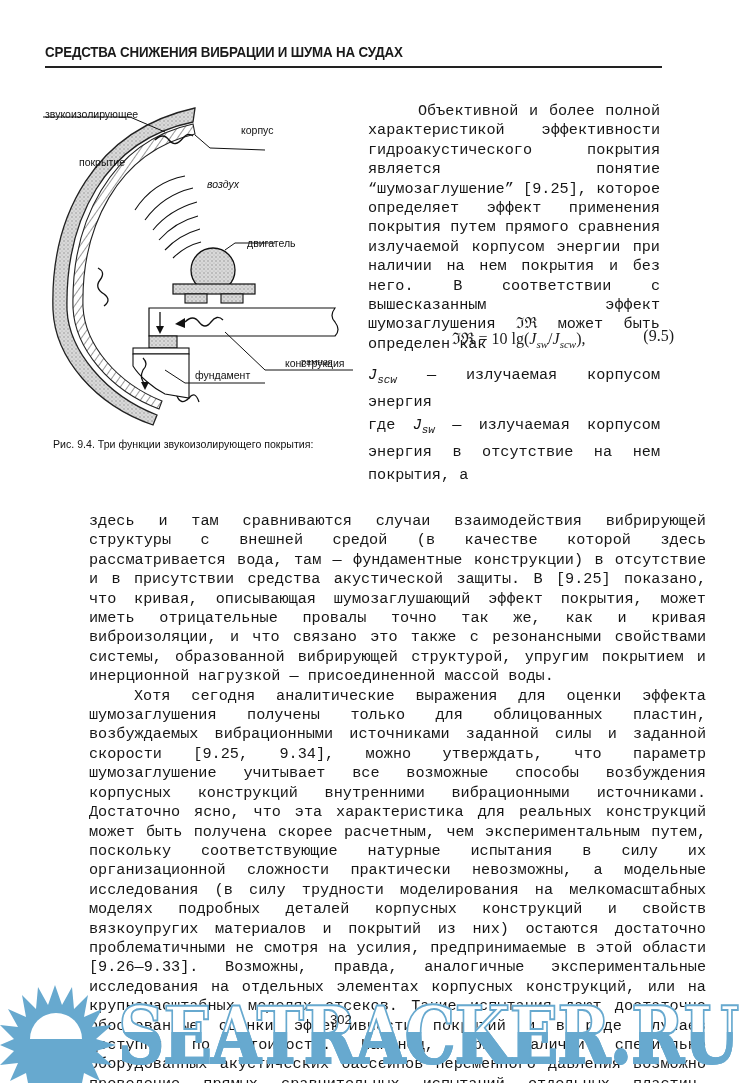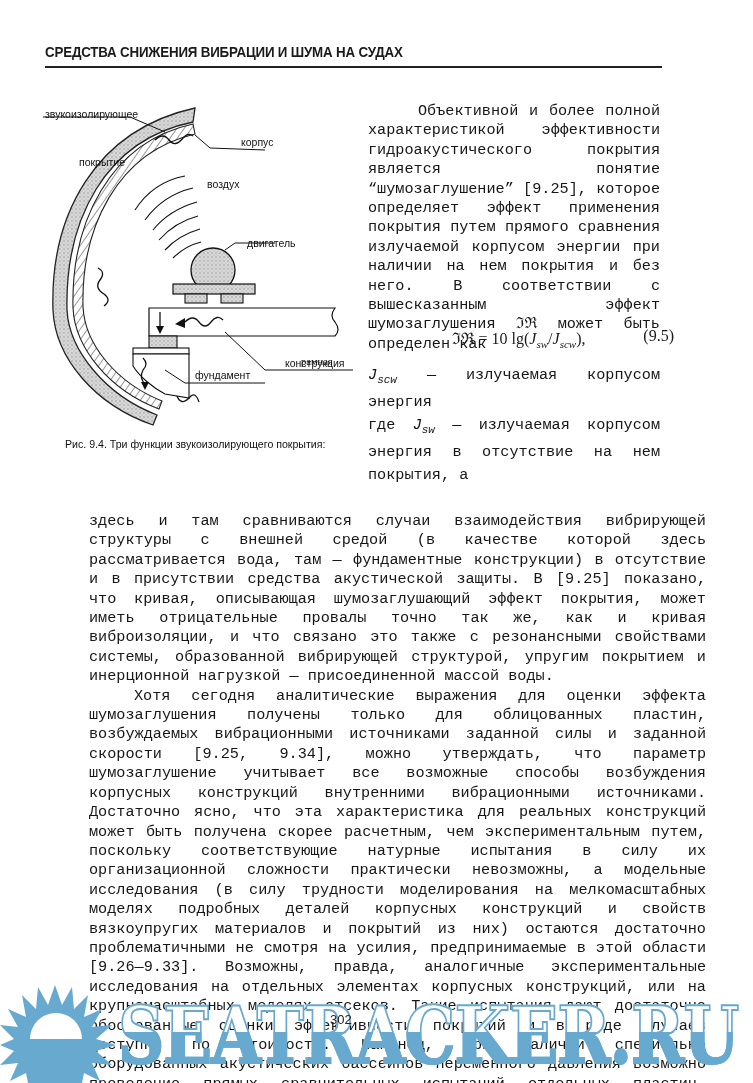--- a/index.html
+++ b/index.html
@@ -12,21 +12,21 @@
   .head-rule { position: absolute; left: 45px; top: 66px; width: 617px; height: 2px; background: #222; }
 
   .figure { position: absolute; left: 35px; top: 100px; width: 330px; height: 330px; }
   .fig-label {
     position: absolute; font-family: "Liberation Sans", sans-serif; font-size: 10.5px; color: #111;
     white-space: nowrap;
     text-align: right;
   }
   .caption {
     position: absolute; left: 53px; top: 437px; width: 300px;
-    font-family: "Liberation Sans", sans-serif; font-size: 10.6px; color: #111; line-height: 14px; margin-left: 12px;
+    font-family: "Liberation Sans", sans-serif; font-size: 10.6px; color: #111; line-height: 14px;
   }
   .caption ul { margin: 3px 0 0 0; padding: 0 0 0 18px; }
   .caption li { margin: 0; }
 
   .body-text {
     font-family: Liberation Mono, monospace; font-size: 15.2px; line-height: 19.4px;
     text-align: justify; color: #161616;
   }
   .col-right { position: absolute; left: 368px; top: 102px; width: 292px; }
   .col-right p { margin: 0; }
@@ -115,22 +115,22 @@
     <g fill="none" stroke="#111" stroke-width="1">
       <path d="M 8 17 L 95 17 L 130 32"></path>
       <path d="M 160 35 L 175 48 L 230 50"></path>
       <path d="M 190 150 L 200 143 L 240 143"></path>
       <path d="M 190 232 L 230 270 L 318 270"></path>
       <path d="M 130 270 L 150 283 L 230 283"></path>
     </g>
   </svg>
   <span class="fig-label" style="left:10px; top:8px;">звукоизолирующее</span>
   <span class="fig-label" style="left:44px; top:20px;margin-top:36px;">покрытие</span>
-  <span class="fig-label" style="left:182px; top:36px;padding-left:24px;">корпус</span>
-  <span class="fig-label" style="left:172px; top:78px;">воздух</span>
+  <span class="fig-label" style="left:182px; top:24px;padding-left:24px;">корпус</span>
+  <span class="fig-label" style="left:172px; top:78px;font-style:italic;">воздух</span>
   <span class="fig-label" style="left:212px; top:137px;">двигатель</span>
   <span class="fig-label" style="left:266px; top:256px;font-family:Liberation Serif, serif;">рамная</span>
   <span class="fig-label" style="left:250px; top:257px;">конструкция</span>
   <span class="fig-label" style="left:160px; top:269px;">фундамент</span>
 </div>
 
 <div class="caption">
   <div>Рис. 9.4. Три функции звукоизолирующего покрытия:</div>
 </div>
 

